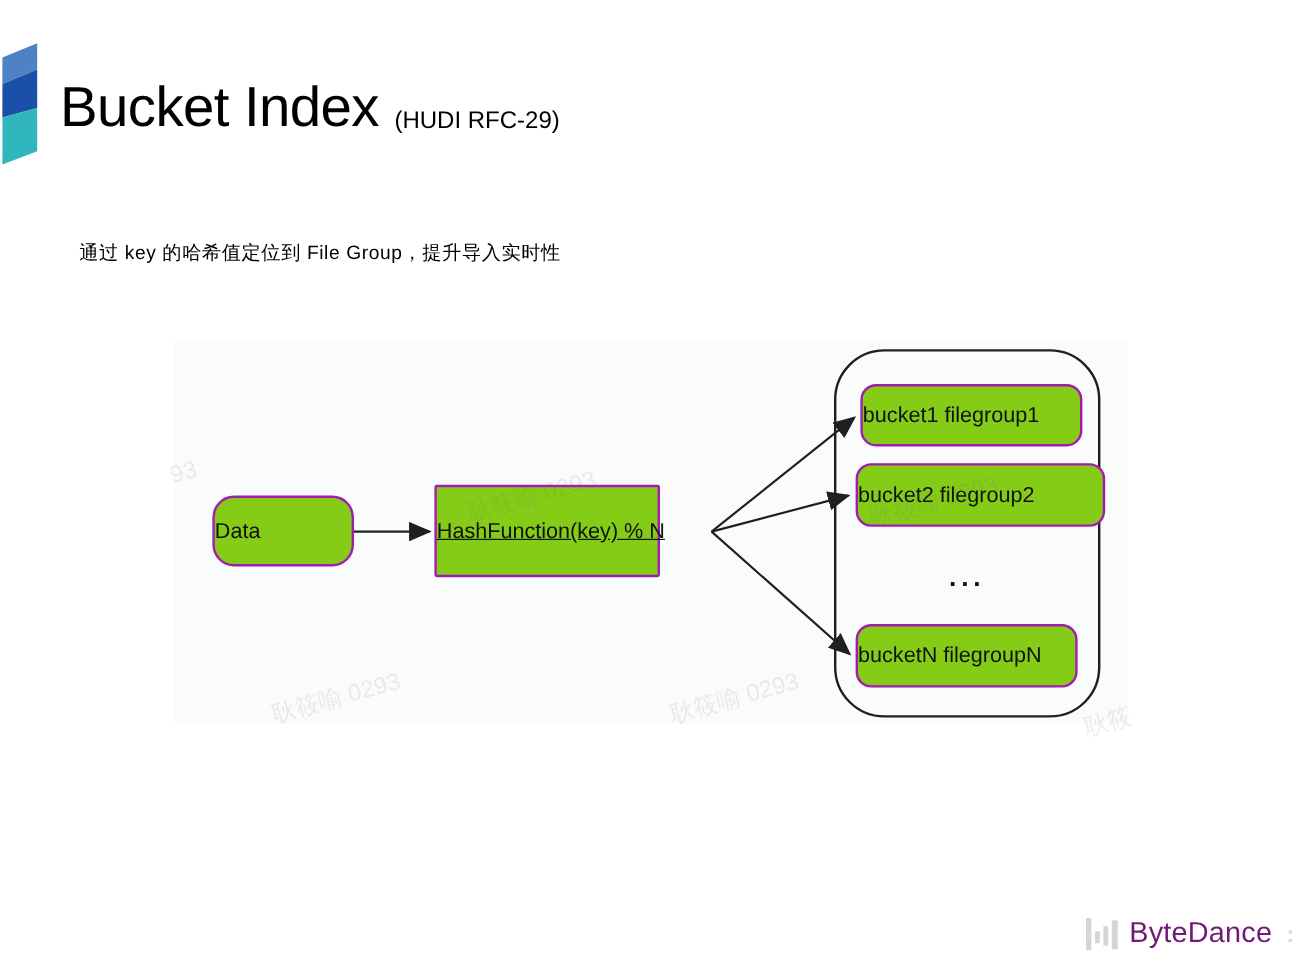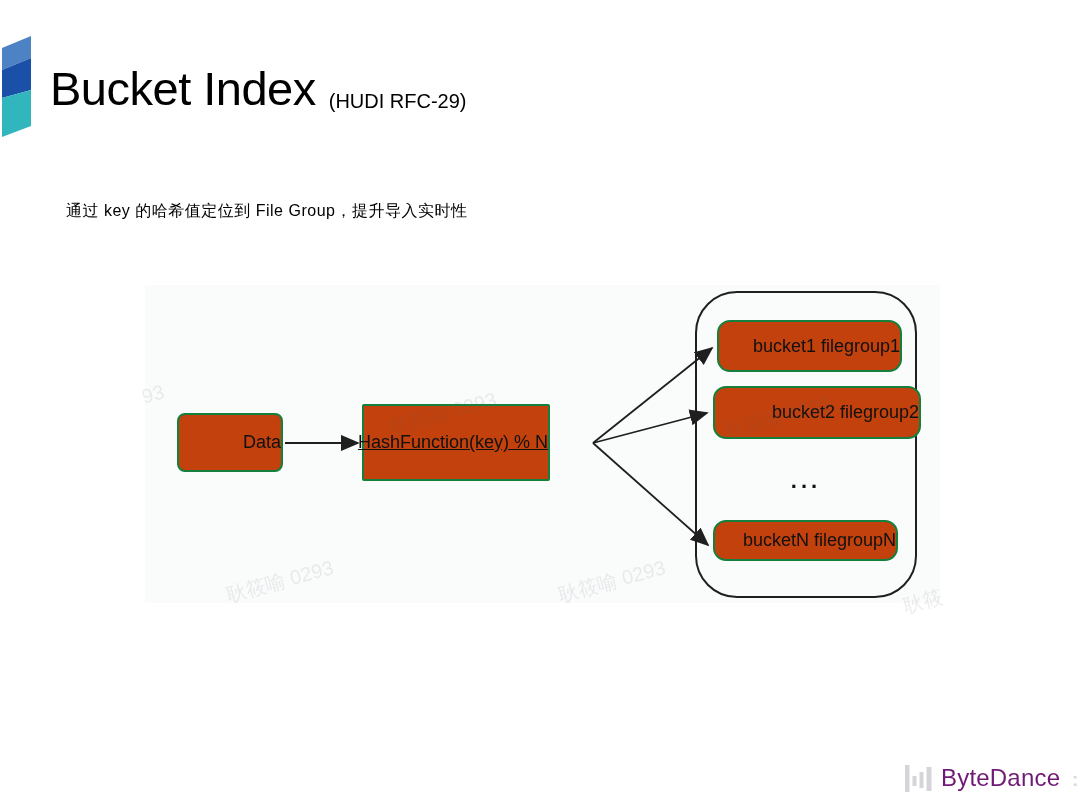--- a/index.html
+++ b/index.html
@@ -21,35 +21,35 @@
     position:absolute;left:66px;top:201px;
     font-size:16px;font-weight:400;letter-spacing:0.5px;white-space:nowrap;
   }
   
   .panel{
     position:absolute;left:145px;top:285px;width:795px;height:318px;
     background:#fafbfb;
   }
   .arrows{position:absolute;left:0;top:0;width:795px;height:318px;z-index:1;}
   .dbox{
-    position:absolute;z-index:2;background:#c2410c;
-    border:2px solid #15803d;box-sizing:border-box;
-    display:flex;align-items:center;justify-content:flex-end;
+    position:absolute;z-index:2;background:#84cc16;
+    border:2px solid #a21caf;box-sizing:border-box;
+    display:flex;align-items:center;justify-content:flex-start;
     font-size:18px;color:#111;white-space:nowrap;
   }
-  .box-data{left:32px;top:128px;width:106px;height:59px;border-radius:8px;}
+  .box-data{left:32px;top:128px;width:118px;height:59px;border-radius:18px;}
   .box-hash{left:217px;top:119px;width:188px;height:77px;border-radius:2px;text-decoration:underline;}
   .bucket-container{
     position:absolute;left:550px;top:6px;width:222px;height:307px;
     border:2px solid #1f1f1f;border-radius:42px;box-sizing:border-box;
     background:transparent;z-index:1;
   }
   .b1{left:572px;top:35px;width:185px;height:52px;border-radius:13px;}
   .b2{left:568px;top:101px;width:208px;height:53px;border-radius:13px;}
-  .bn{left:568px;top:235px;width:185px;height:41px;border-radius:13px;padding-left:20px;}
+  .bn{left:568px;top:235px;width:185px;height:53px;border-radius:13px;}
   .dots{
     position:absolute;left:568px;top:183px;width:186px;height:26px;z-index:2;
     text-align:center;font-size:22px;font-weight:700;letter-spacing:4px;color:#111;
   }
   
   .wm{
     position:absolute;z-index:3;color:rgba(105,105,125,0.12);
     font-size:20px;white-space:nowrap;transform:rotate(-15deg);
     pointer-events:none;
   }

